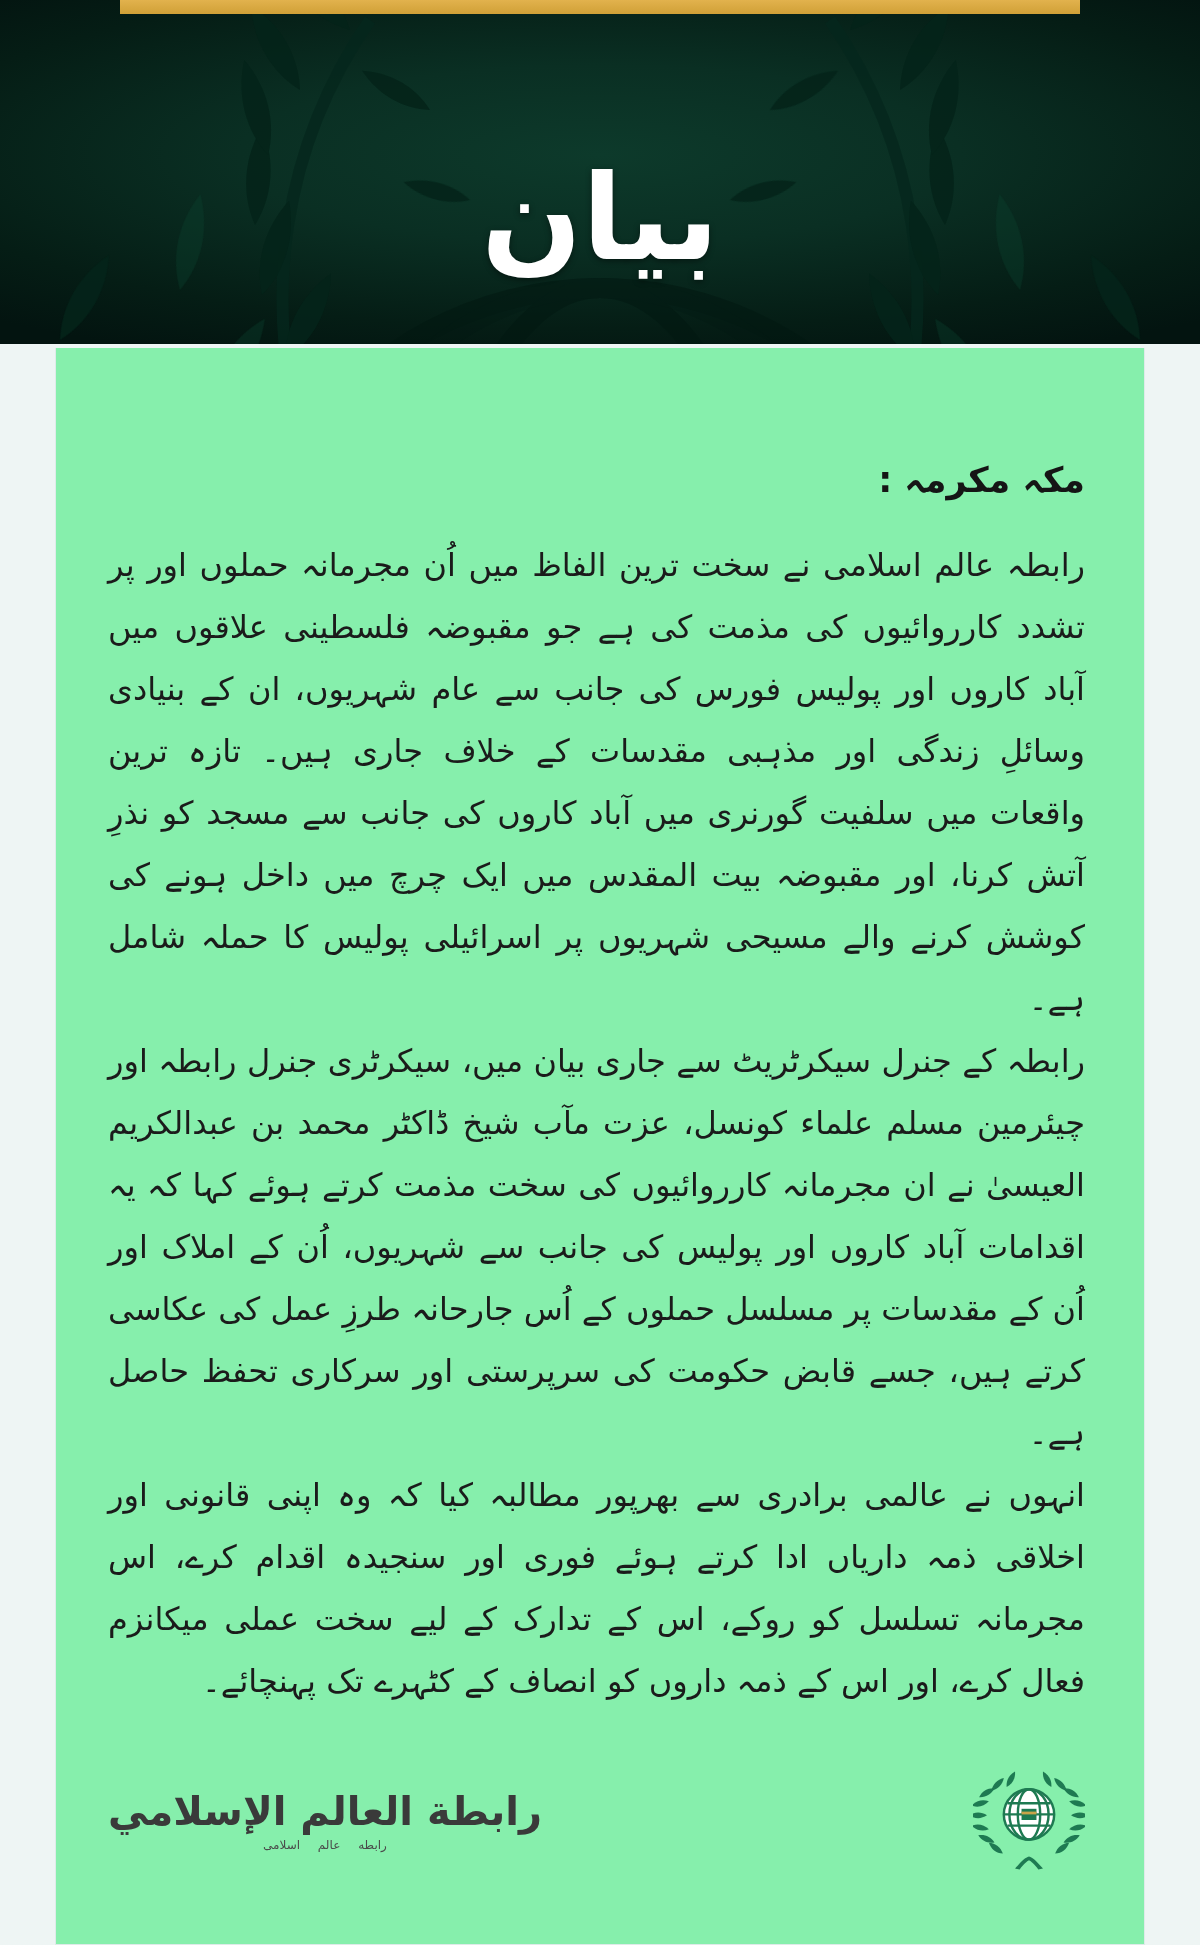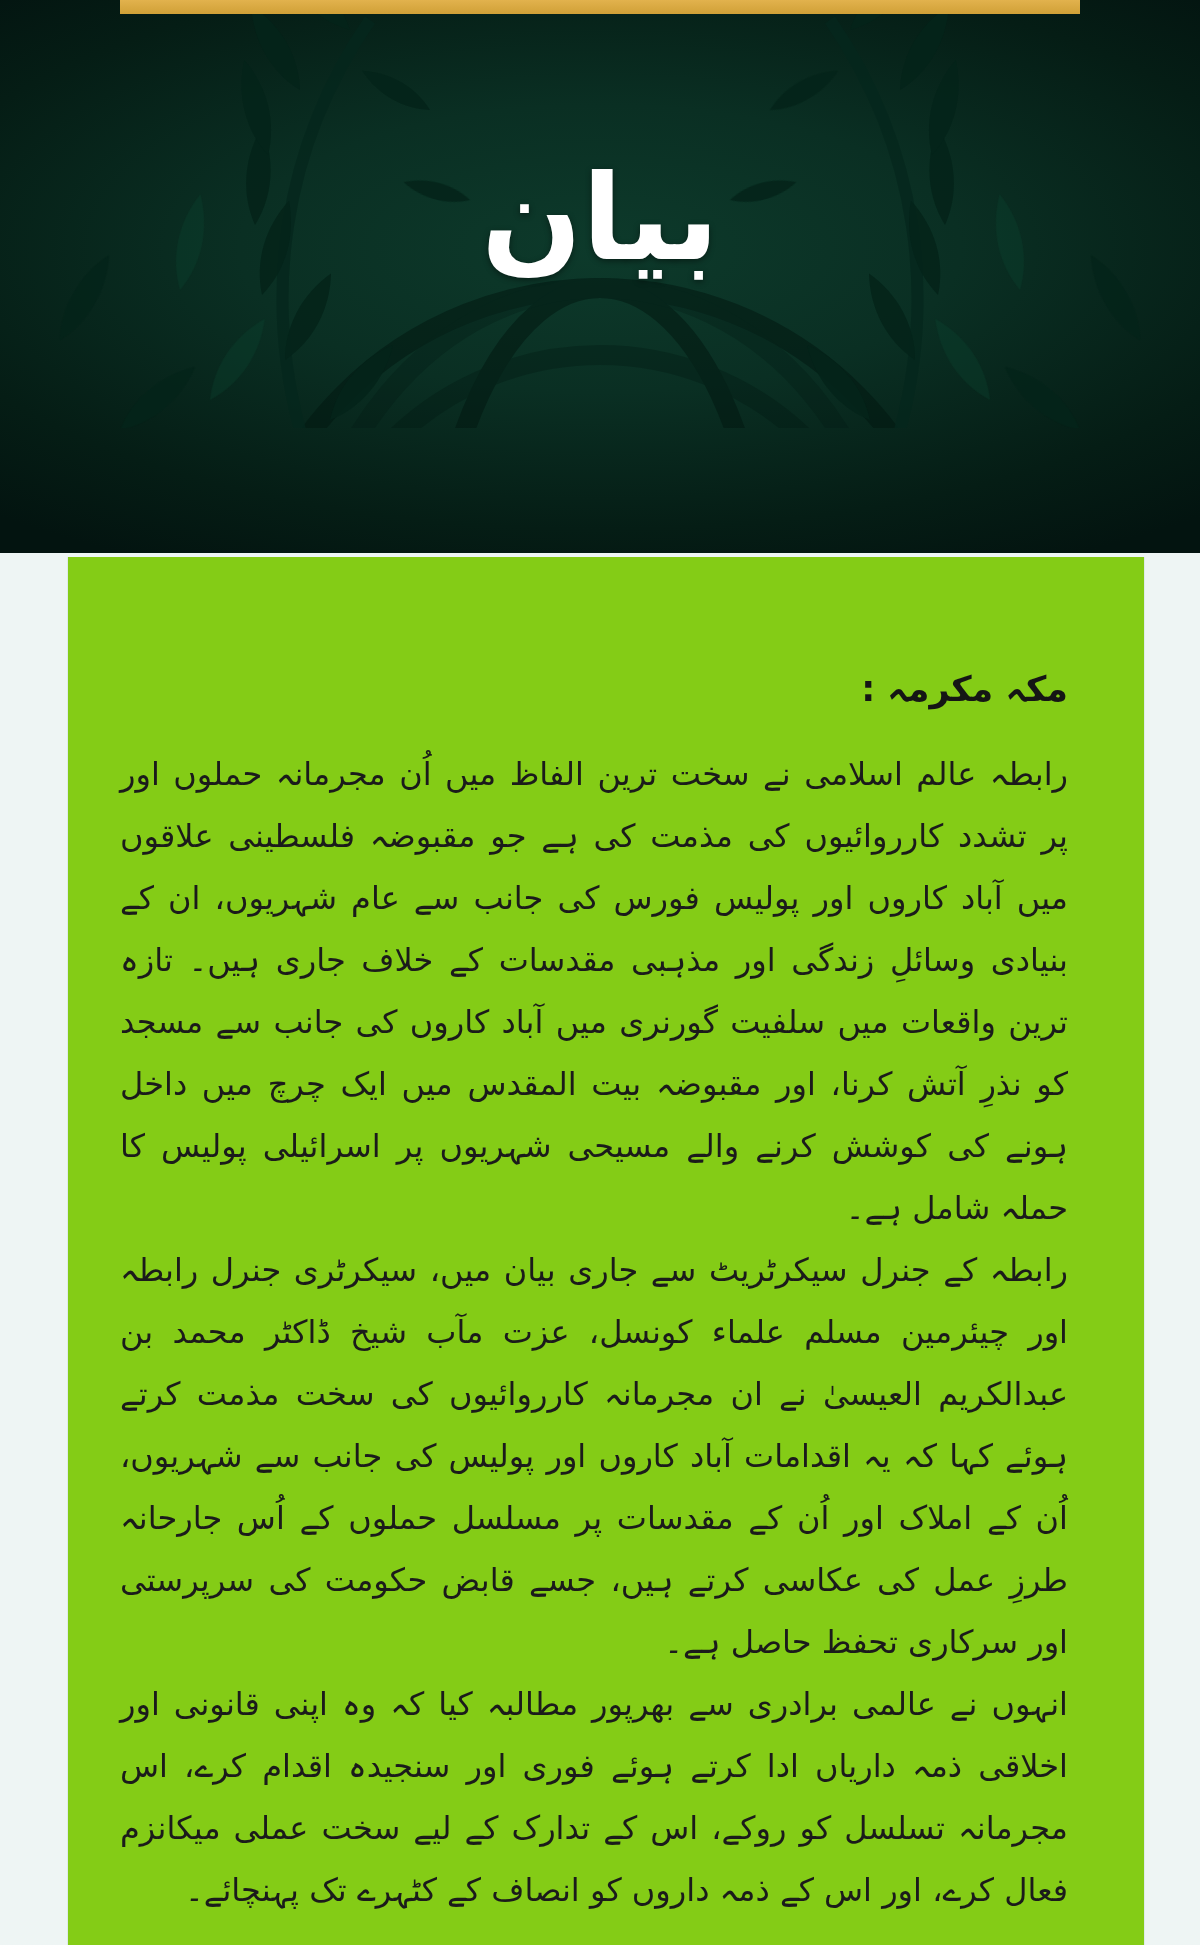--- a/index.html
+++ b/index.html
@@ -3,40 +3,39 @@
 <meta charset="utf-8">
 <style>
   * { margin:0; padding:0; box-sizing:border-box; }
   html,body { width:1200px; height:1945px; overflow:hidden; }
   body { font-family:"DejaVu Sans", sans-serif; background:#eef5f4; }
 
   .page { width:1200px; height:1945px; display:flex; flex-direction:column; background:#eef5f4; }
 
   
   .header {
-    position:relative; height:553px; flex:none; overflow:hidden;
+    position:relative; height:344px; flex:none; overflow:hidden;
     background: radial-gradient(ellipse 75% 65% at 50% 45%, #0d3a2b 0%, #0a2f23 40%, #051d15 78%, #031410 100%);
   }
   .gold-bar {
     position:absolute; top:0; left:120px; width:960px; height:14px;
     background:linear-gradient(#e2b24d, #d0a037);
   }
   .watermark { position:absolute; inset:0; width:1200px; height:428px; }
   .header-title {
     position:absolute; left:0; right:0; top:148px; text-align:center;
     color:#ffffff; font-size:118px; font-weight:700; line-height:1.2;
     direction:rtl; text-shadow:0 2px 6px rgba(0,0,0,.45);
   }
 
   
   .main-wrap { flex:1; padding:4px 55px 0 55px; display:flex; }
   .card {
-    flex:1; background:#84cc16; border:1px solid #dfeae9; border-top:none;
-    padding:112px 76px 40px 52px;
-    margin-left:12px;
+    flex:1; background:#86efac; border:1px solid #dfeae9; border-top:none;
+    padding:112px 59px 40px 52px;
   }
 
   .location-heading {
     direction:rtl; text-align:right; color:#151515;
     font-size:35px; font-weight:700; margin-bottom:34px;
   }
 
   .body-text { direction:rtl; }
   .statement-paragraph {
     direction:rtl; text-align:justify; color:#1b1b1b;

